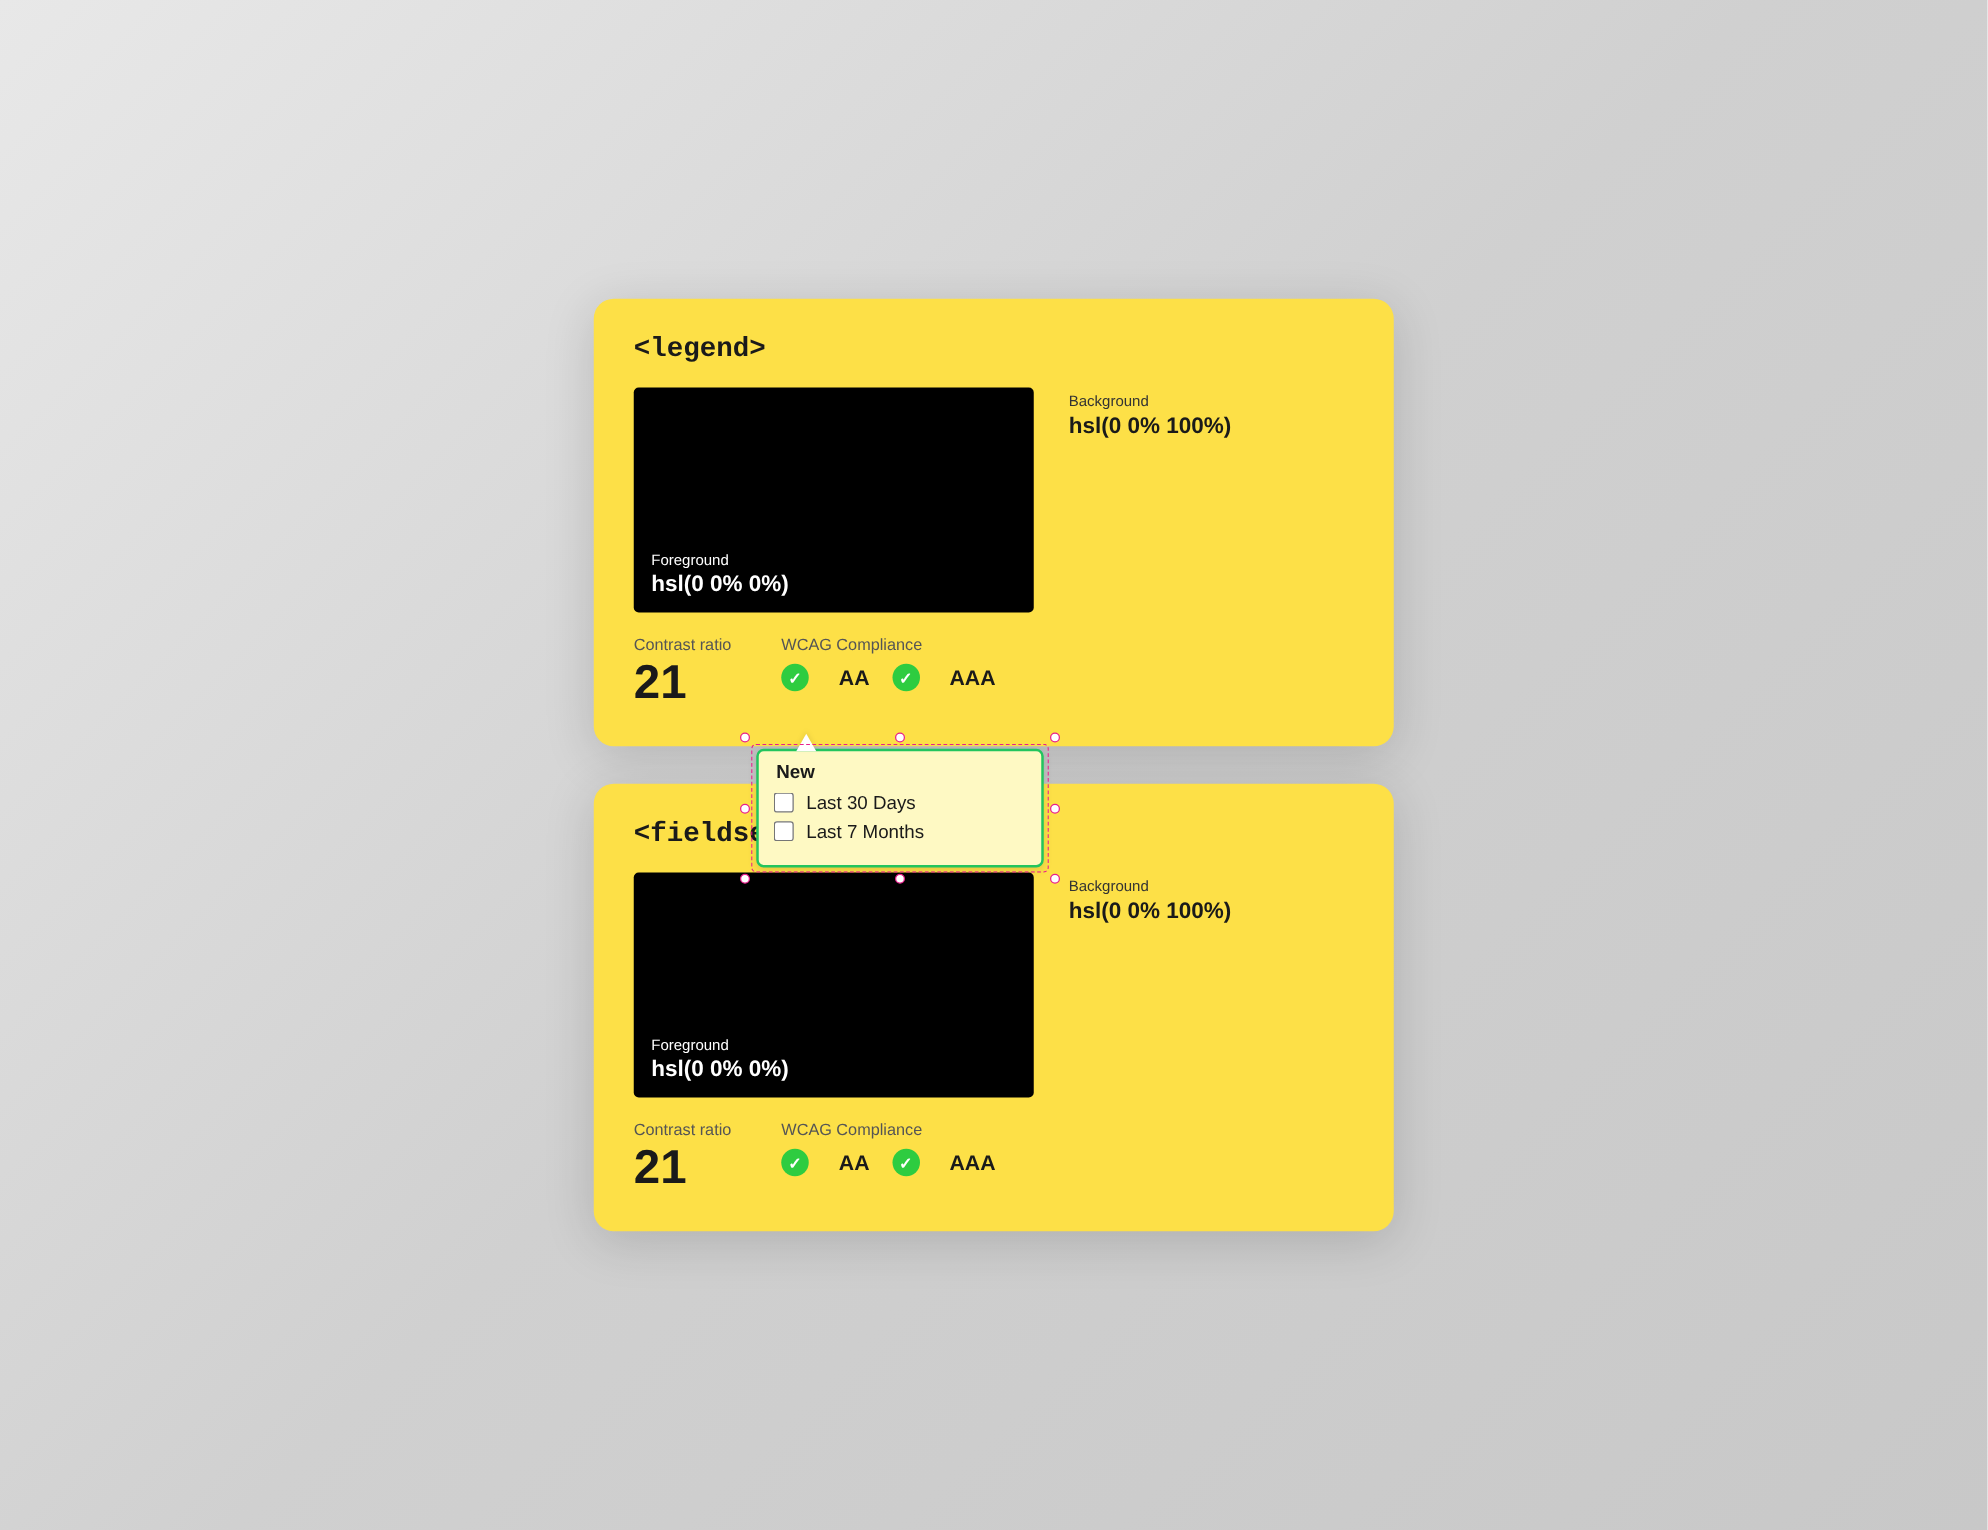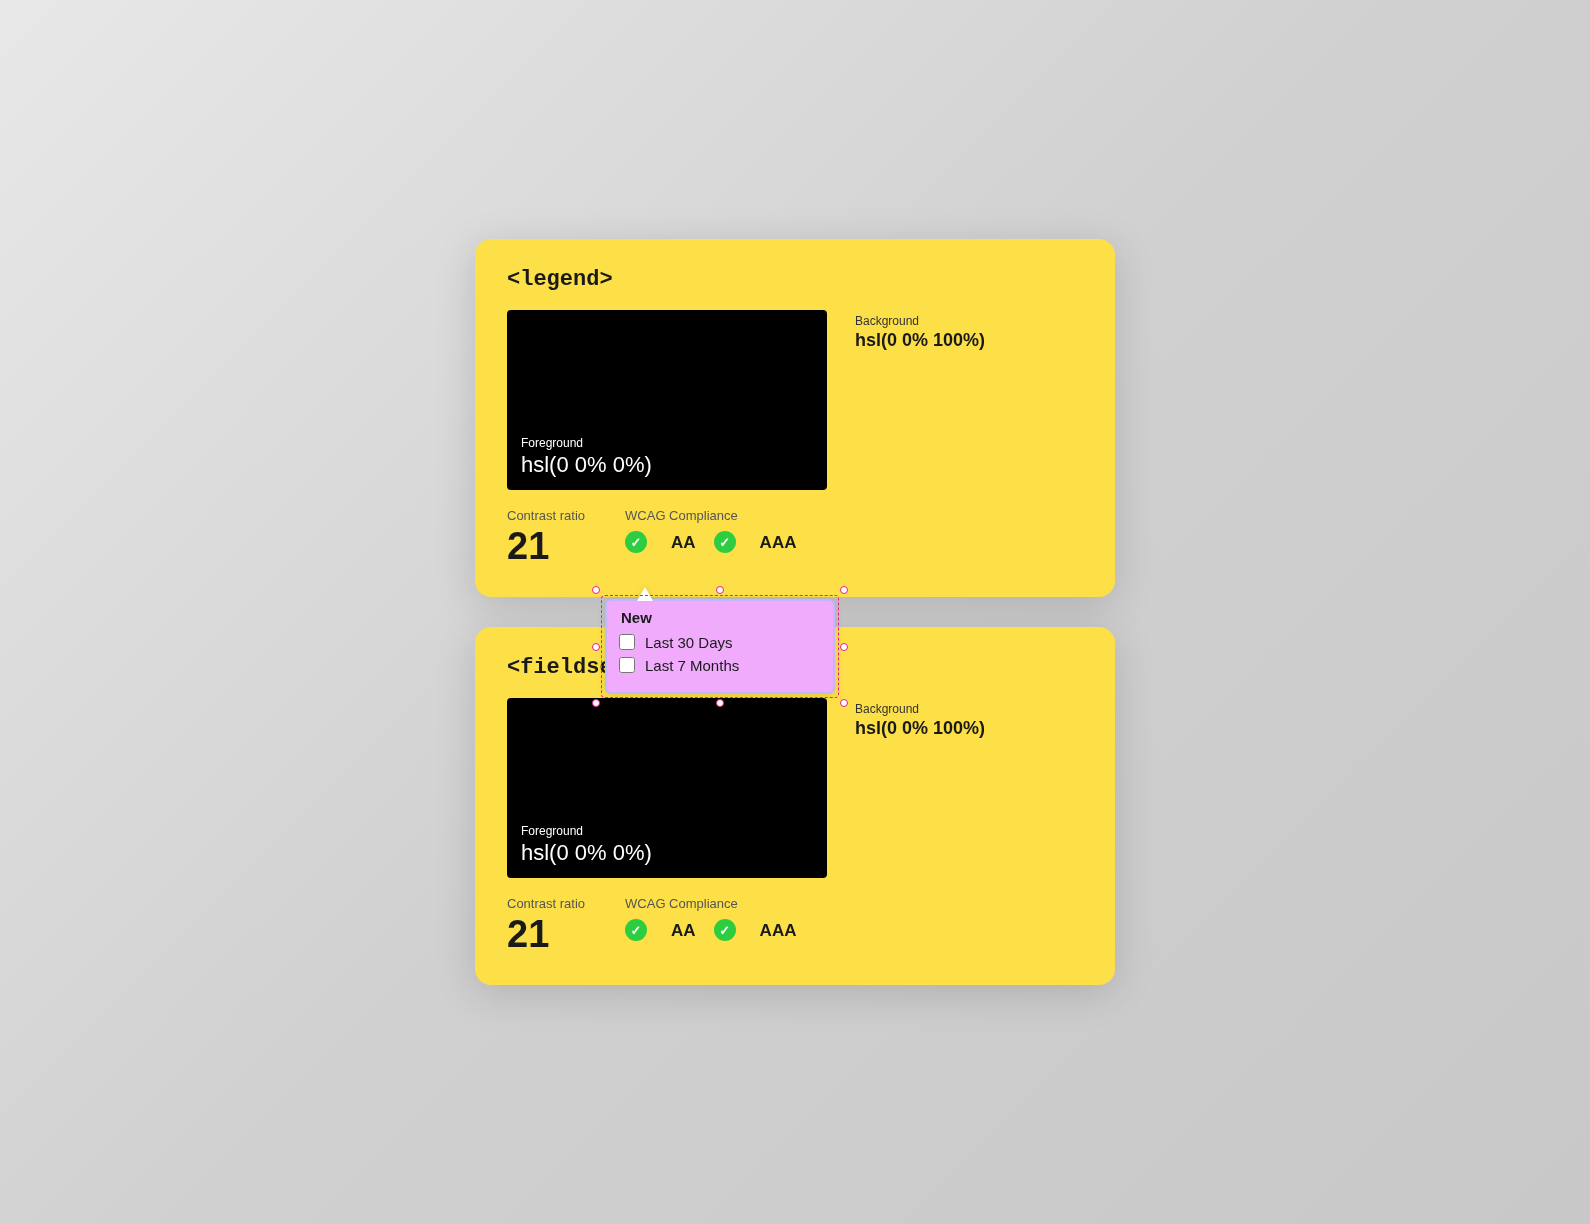--- a/index.html
+++ b/index.html
@@ -60,22 +60,22 @@
     }
 
     .color-preview-label-fg .label-small {
       font-size: 12px;
       font-weight: 400;
       display: block;
       margin-bottom: 2px;
     }
 
     .color-preview-label-fg .label-large {
-      font-size: 22px;
-      font-weight: 400;
+      font-size: 18px;
+      font-weight: 700;
     }
 
     .color-info-row {
       display: flex;
       align-items: flex-start;
       margin-bottom: 8px;
     }
 
     .bg-label-area {
       margin-left: 28px;
@@ -149,22 +149,22 @@
     }
 
     .check-circle::after {
       content: '✓';
       color: white;
       font-size: 13px;
       font-weight: 700;
     }
 
     .selection-box {
-      background: #f0abfc;
-      border: 2px solid #c4b5fd;
+      background: #fef9c3;
+      border: 2px solid #22c55e;
       border-radius: 6px;
       padding: 8px 12px 12px 12px;
       position: relative;
       box-shadow: 0 2px 8px rgba(0,0,0,0.12);
       min-width: 230px;
     }
 
     
     .selection-overlay {
       position: absolute;

